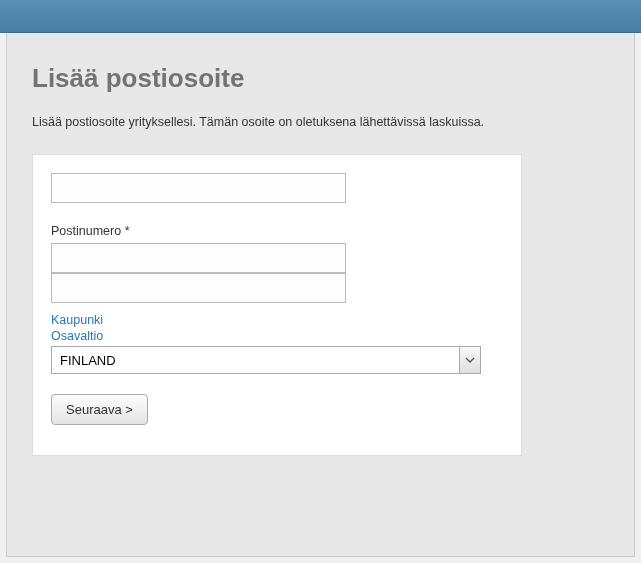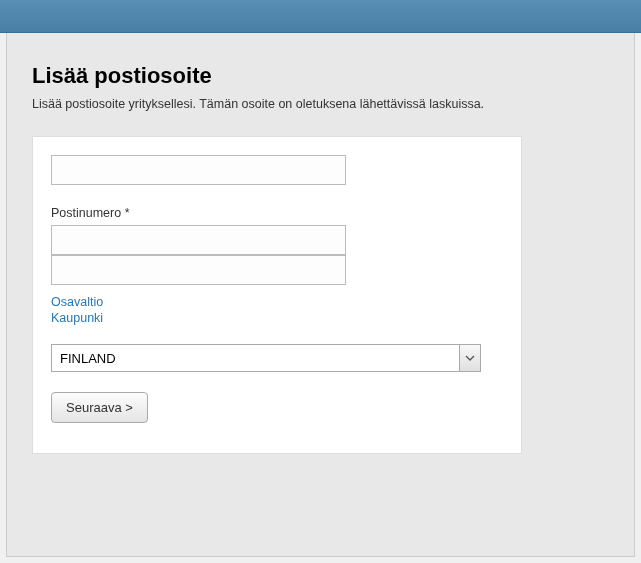--- a/index.html
+++ b/index.html
@@ -16,24 +16,24 @@
     }
     .content-wrap {
       background: #e8e8e8;
       padding: 30px 25px 20px 25px;
       border: 1px solid #ccc;
       border-top: none;
       margin: 0 6px 6px 6px;
       height: 524px;
     }
     h1 {
-      font-size: 22px;
+      font-size: 26px;
       font-weight: bold;
-      color: #000000;
-      margin-bottom: 8px;
+      color: #737373;
+      margin-bottom: 21px;
     }
     .subtitle {
       font-size: 12.5px;
       color: #333;
       margin-bottom: 25px;
     }
     .panel {
       background: #fff;
       border: 1px solid #ddd;
       padding: 18px 18px 30px 18px;
@@ -60,21 +60,21 @@
       font-size: 12.5px;
       margin-top: 10px;
       display: block;
       cursor: pointer;
     }
     .link + .link { margin-top: 2px; }
     .select-wrap {
       position: relative;
       width: 430px;
       height: 28px;
-      margin-top: 19px;
+      margin-top: 3px;
     }
     .select-box {
       width: 100%;
       height: 100%;
       border: 1px solid #aaa;
       padding: 4px 8px;
       font-size: 13px;
       background: #fff;
       display: flex;
       align-items: center;
@@ -115,22 +115,22 @@
   <div class="panel">
 
     <input type="text" class="text-input" value="" style="">
 
 
     <label class="field-label">Postinumero *</label>
     <input type="text" class="text-input" value="" style="">
 
     <input type="text" class="text-input" value="" style="">
 
+    <a class="link">Kaupunki</a>
     <a class="link">Osavaltio</a>
-    <a class="link">Kaupunki</a>
 
     <div class="select-wrap">
       <div class="select-box">
         <span>FINLAND</span>
       </div>
       <div class="select-arrow">
         <svg width="10" height="6" viewBox="0 0 10 6">
             <path d="M1 1 L5 5 L9 1" fill="none" stroke="#555" stroke-width="1.3"></path>
           </svg>
       </div>

